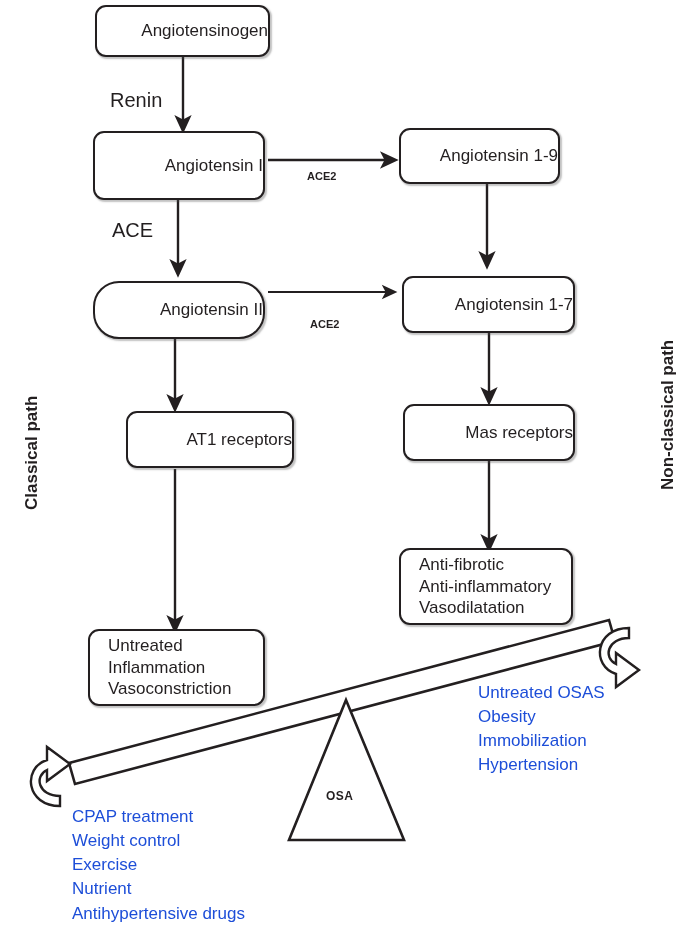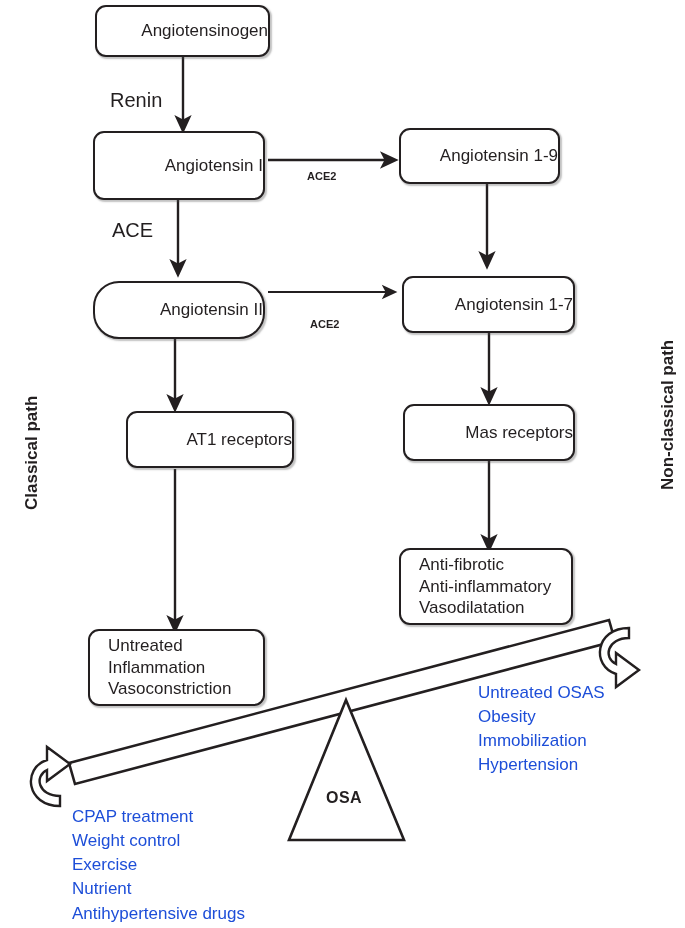--- a/index.html
+++ b/index.html
@@ -77,21 +77,21 @@
     position: absolute;
     font-size: 17px;
     line-height: 1.42;
     color: #1d4ed8;
     white-space: nowrap;
     z-index: 5;
   }
   .free-text span { display: block; }
   .fulcrum-label {
     position: absolute;
-    font-size: 16px;
+    font-size: 12px;
     font-weight: bold;
     letter-spacing: 0.5px;
     color: #231f20;
     z-index: 6;
   }
 </style>
 </head>
 <body>
 
 <div id="stage">

